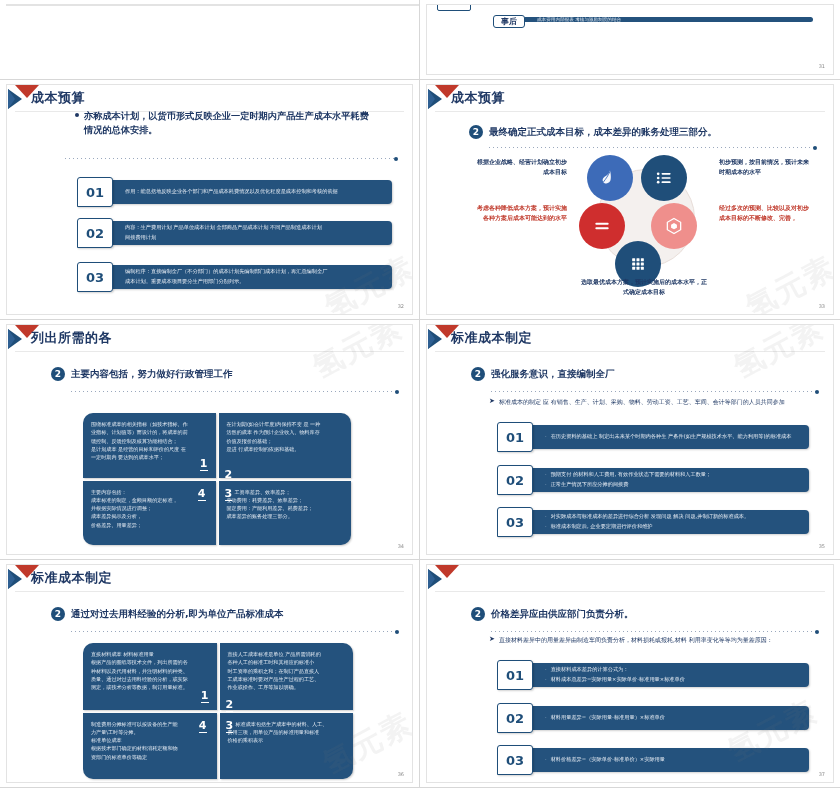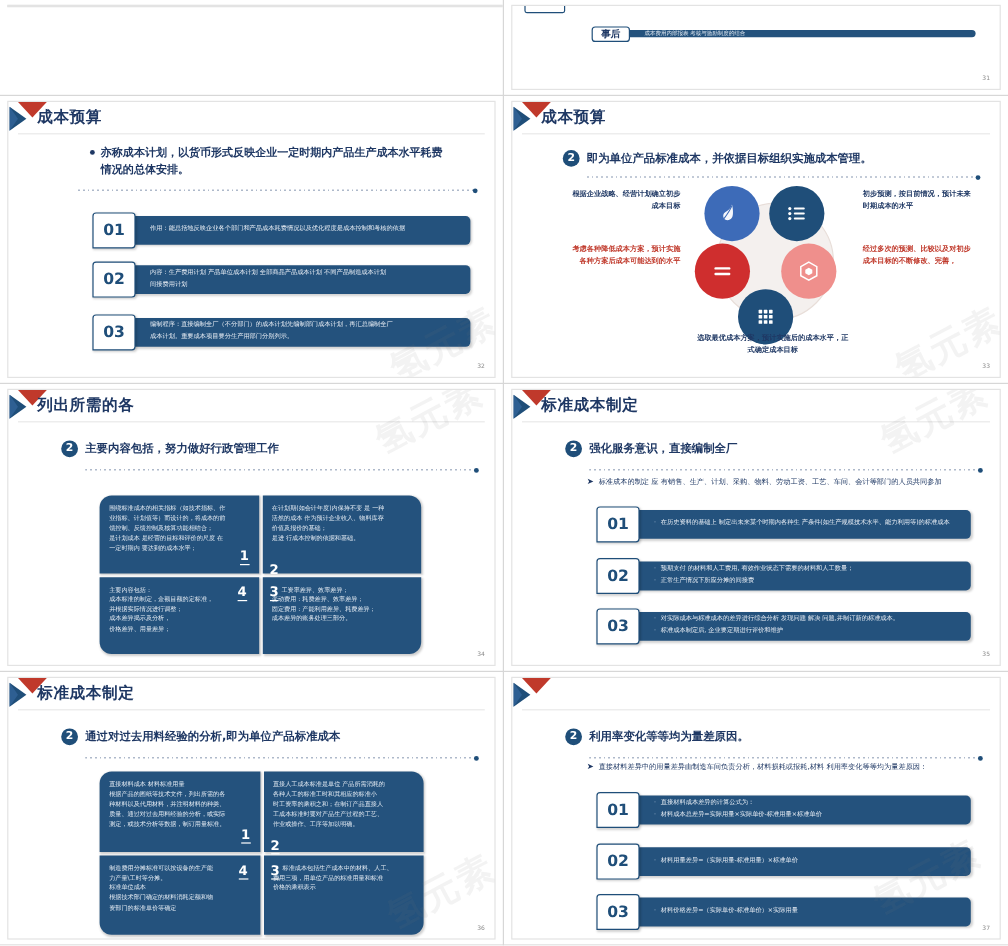--- a/index.html
+++ b/index.html
@@ -146,21 +146,21 @@
      border:1px solid #e3e3e3;}
   .icon-chip{position:absolute;display:flex;align-items:center;gap:5px;}
   .chip-ring{width:12px;height:12px;border-radius:50%;border:1.4px solid #6f9fd8;
      display:flex;align-items:center;justify-content:center;}
   .chip-ring.green{border-color:#7bb661;}
   .chip-lbl{font-size:7px;color:#3e4a5a;font-weight:bold;white-space:nowrap;}
   .blackshape{position:absolute;left:45px;top:-18px;width:44px;height:22px;background:#37434f;
      clip-path:polygon(6% 100%,28% 6%,74% 6%,96% 100%);}
   .bigchar{position:absolute;font-size:15px;font-weight:bold;color:#1f3864;}
   
-  .evtbar{position:absolute;display:flex;align-items:center;}
+  .evtbar{position:absolute;display:flex;align-items:flex-start;}
   .evtbadge{width:30px;background:#fff;border:1.3px solid #1f4e79;border-radius:3px;
      display:flex;align-items:center;justify-content:center;font-size:8px;font-weight:bold;color:#1f3864;
      position:relative;z-index:2;flex:0 0 auto;}
   .evtbody{flex:1;background:#24527d;border-radius:0 4px 4px 0;margin-left:-2px;margin-top:2px;margin-bottom:2px;
      display:flex;align-items:center;padding-left:14px;font-size:4.6px;color:#dfe7f0;}
   .stub{position:absolute;left:10px;top:-8px;width:32px;height:12px;background:#fff;border:1px solid #1f4e79;border-radius:2px;}
 </style>
 </head>
 <body>
 
@@ -209,21 +209,21 @@
   <div class="slide">
     <div class="slide-inner">
       <div class="corner">
         <div class="tri"></div>
         <div class="chev"></div>
         <div class="chev2"></div>
       </div>
       <div class="s-title">成本预算</div>
       <div class="titlerule"></div>
 
-      <div class="bullet-para" style="left:68px;top:36px;width:300px;">
+      <div class="bullet-para" style="left:68px;top:24px;width:300px;">
         <span class="bdot"></span>
         <span class="btext">亦称成本计划，以货币形式反映企业一定时期内产品生产成本水平耗费情况的总体安排。</span>
       </div>
       <div class="dotrule" style="left:58px;top:73px;width:330px;"></div>
 
       <div class="bar" style="left:70px;top:92px;width:315px;">
         <div class="bar-badge">01</div>
         <div class="bar-body">
           <div class="bar-line">作用：能总括地反映企业各个部门和产品成本耗费情况以及优化程度是成本控制和考核的依据</div>
         </div>
@@ -255,21 +255,21 @@
       <div class="corner">
         <div class="tri"></div>
         <div class="chev"></div>
         <div class="chev2"></div>
       </div>
       <div class="s-title">成本预算</div>
       <div class="titlerule"></div>
 
       <div class="subhead" style="left:42px;top:40px;">
         <span class="numcircle">2</span>
-        <span class="subtext">即为单位产品标准成本，并依据目标组织实施成本管理。</span>
+        <span class="subtext">最终确定正式成本目标，成本差异的账务处理三部分。</span>
       </div>
       <div class="dotrule" style="left:62px;top:62px;width:325px;"></div>
 
       <div class="circdia" style="left:152px;top:68px;width:130px;height:140px;">
         <div class="ring"></div>
         <div class="cnode cn-top-l">
           <svg viewBox="0 0 24 24">
               <path d="M12 3c-1 4-4 6-6.5 7.5C3 12 2.5 15 4 17c2 2.5 6 2 8-1 1.7-2.5 1-9 0-13z" fill="#fff" opacity=".95"></path>
               <path d="M12 4c-2 5-5 9-8 13" stroke="#3d6bb8" stroke-width="1.1" fill="none"></path>
             </svg>
@@ -500,21 +500,21 @@
     <div class="slide-inner">
       <div class="corner">
         <div class="tri"></div>
         <div class="chev"></div>
         <div class="chev2"></div>
       </div>
       <div class="titlerule"></div>
 
       <div class="subhead" style="left:44px;top:42px;">
         <span class="numcircle">2</span>
-        <span class="subtext">利用率变化等等均为量差原因。</span>
+        <span class="subtext">价格差异应由供应部门负责分析。</span>
       </div>
       <div class="dotrule" style="left:64px;top:66px;width:325px;"></div>
 
       <div class="arrow-para" style="left:62px;top:70px;width:322px;">
         <span class="adot">➤</span>
         <span class="atext">直接材料差异中的用量差异由制造车间负责分析，材料损耗或报耗,材料 利用率变化等等均为量差原因：</span>
       </div>
 
       <div class="bar" style="left:70px;top:95px;width:312px;">
         <div class="bar-badge">01</div>

